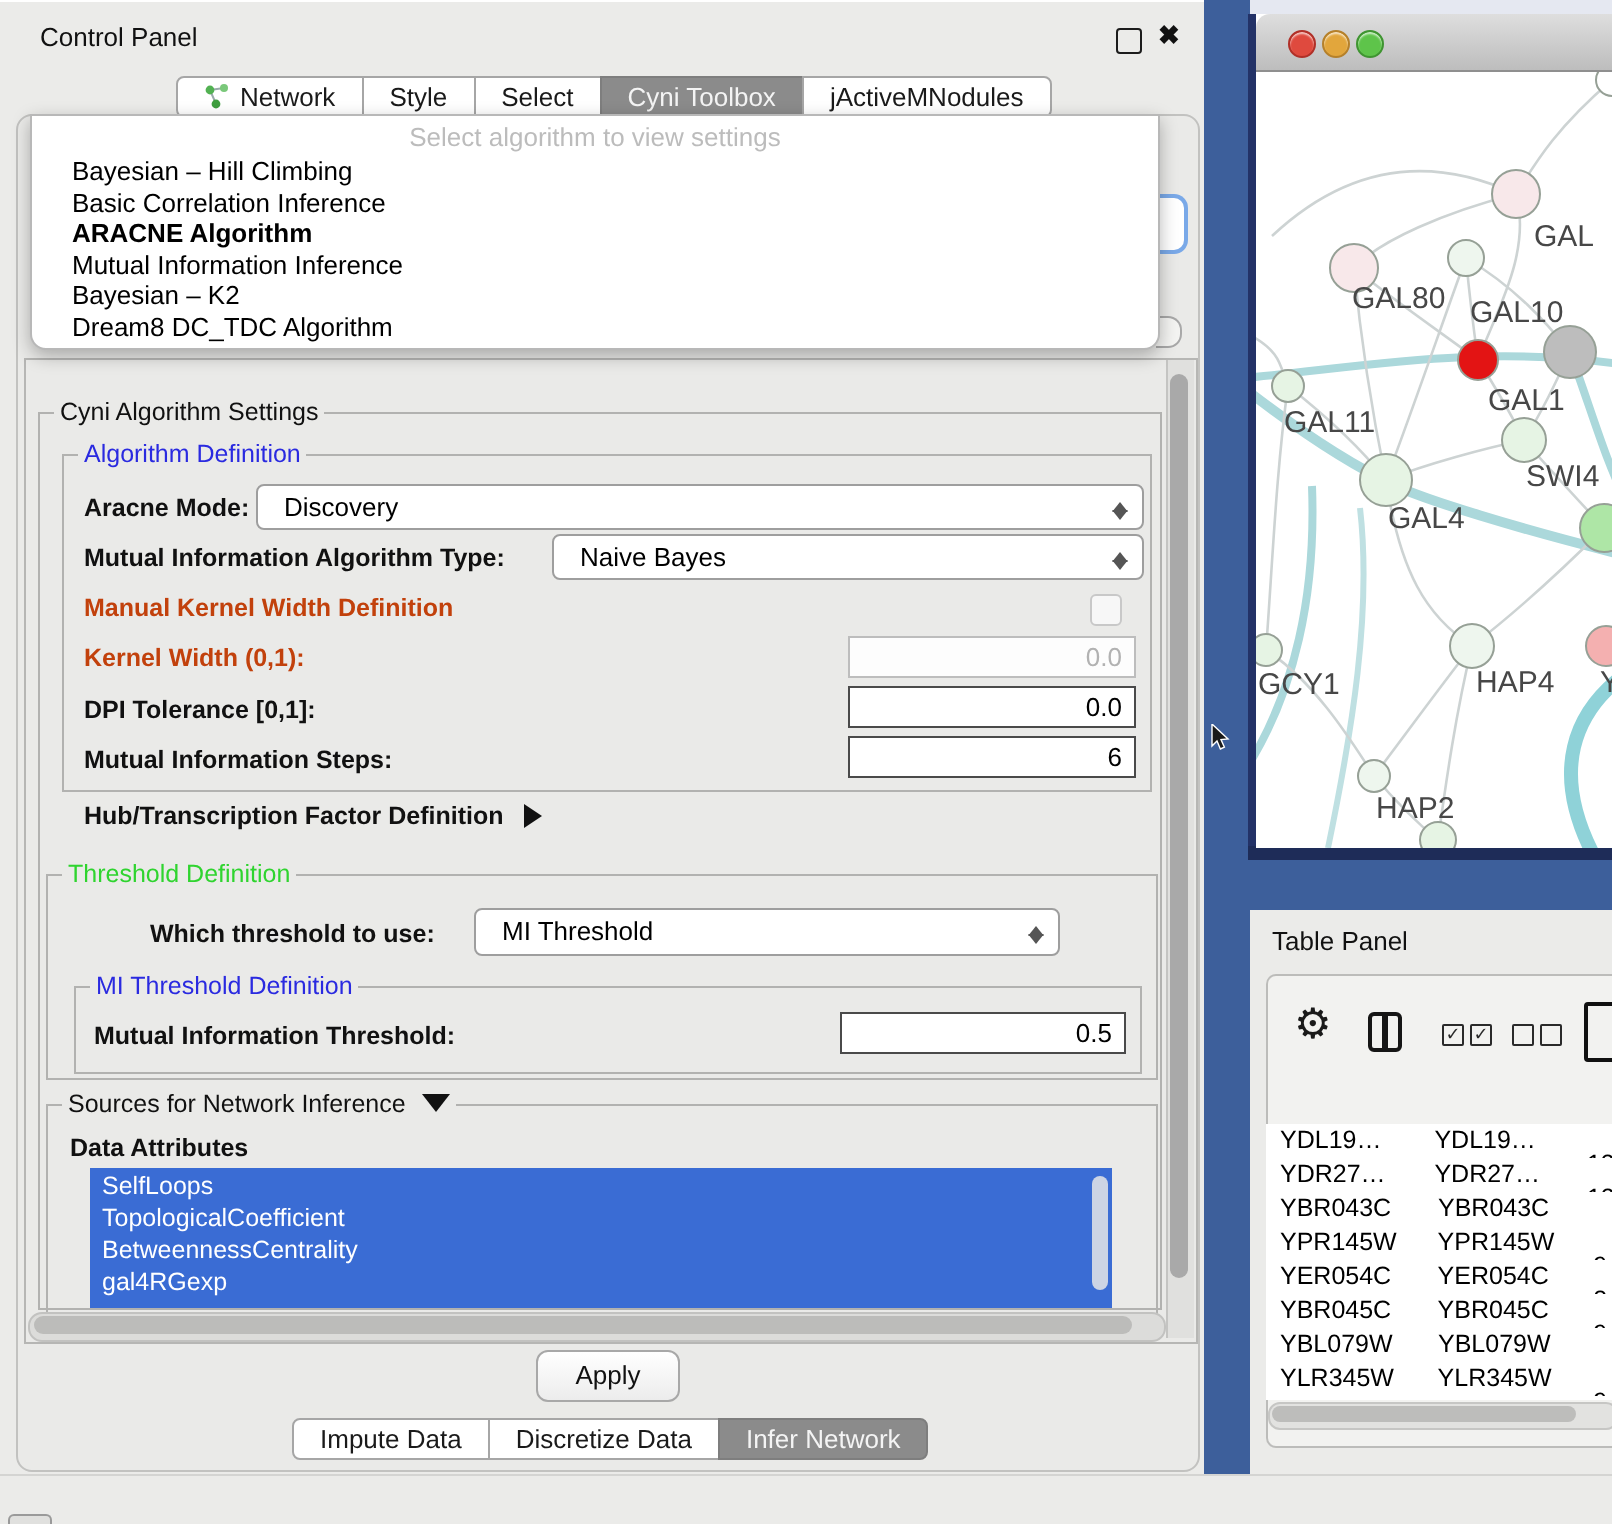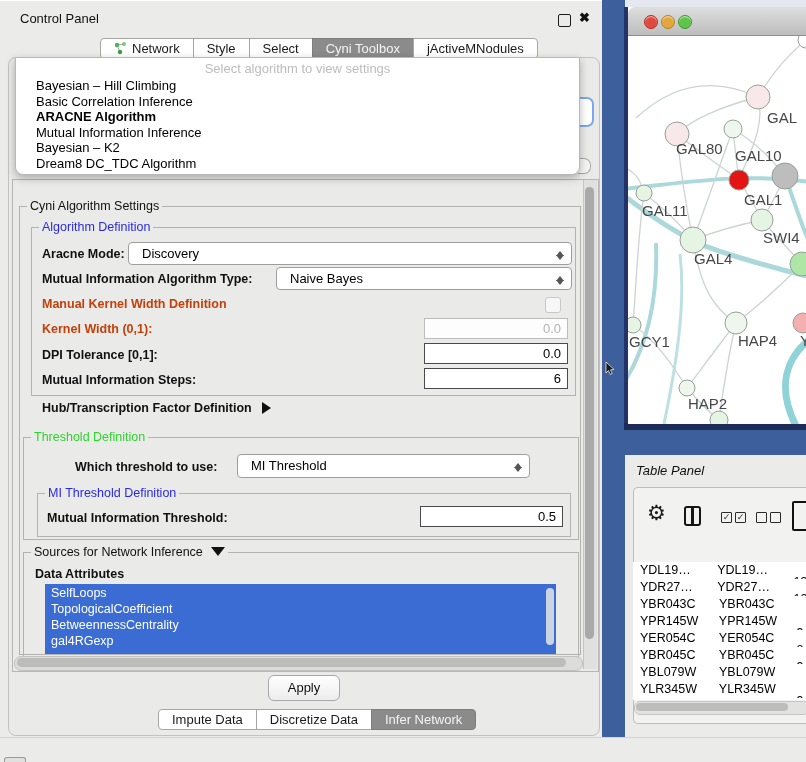--- a/index.html
+++ b/index.html
@@ -17,21 +17,21 @@
   .net-titlebar{left:0;top:0;width:178px;height:28px;border-radius:7px 0 0 0;
      background:linear-gradient(#dedede,#bdbdbd);border-bottom:1px solid #8f8f8f;}
   .light{width:12px;height:12px;border-radius:50%;top:8px;box-shadow:inset 0 1px 1px rgba(255,255,255,.7);}
   .light.red{left:16px;background:#df4a3e;border:1px solid #b03028;}
   .light.yellow{left:33px;background:#e2a63c;border:1px solid #b5802a;}
   .light.green{left:50px;background:#5ec44a;border:1px solid #3f9431;}
   .net-content{left:0;top:29px;width:178px;height:388px;overflow:hidden;background:#fff;}
 
   
   .table-panel{left:625px;top:455px;width:181px;height:282px;background:#ebebe9;}
-  .tp-title{left:11px;top:8px;font-size:13px;color:#111;font-style:italic;}
+  .tp-title{left:11px;top:8px;font-size:13px;color:#111;}
   .tp-card{left:8px;top:32px;width:176px;height:235px;background:#f2f2f0;
            border:1px solid #bcbcba;border-radius:5px 0 0 5px;border-right:none;}
   .gear{left:22px;top:47px;font-size:21px;line-height:21px;color:#1a1a1a;}
   .split-ic{left:59px;top:51px;width:13px;height:16px;border:2.5px solid #161616;border-radius:3px;}
   .split-ic::after{content:"";position:absolute;left:5px;top:0;width:2.5px;height:16px;background:#161616;}
   .cb-ic{width:9px;height:9px;border:1.5px solid #2a2a2a;border-radius:1px;top:57px;
          font-size:9px;line-height:9px;text-align:center;color:#2a2a2a;}
   .doc-ic{left:167px;top:46px;width:18px;height:26px;border:2.5px solid #111;border-radius:2px;background:#f2f2f0;}
   .tp-header{left:8px;top:85px;height:22px;display:flex;font-size:12px;color:#111;}
   .tp-header .th{border:1px solid #98a0a6;border-left:none;line-height:21px;text-align:right;
@@ -48,21 +48,21 @@
 
   
   .control-panel{left:0;top:0;width:602px;height:737px;background:#ebebe9;border-top:1px solid #fff;}
   .cp-title{left:20px;top:10px;font-size:13px;color:#111;}
   .float-btn{left:558px;top:13px;width:11px;height:11px;border:1.5px solid #1c1c1c;border-radius:2px;}
   .close-btn{left:579px;top:9px;font-size:13px;font-weight:bold;color:#111;}
 
   .seg{display:flex;position:absolute;height:21px;}
   .seg .tab{background:#fff;border:1px solid #a6a6a6;margin-left:-1px;font-size:13px;color:#1a1a1a;
             line-height:19px;padding:0 13px;white-space:nowrap;display:flex;align-items:center;gap:5px;}
-  .seg .tab:first-child{border-radius:4px 0 0 4px;margin-left:12px;align-items:center;}
+  .seg .tab:first-child{border-radius:4px 0 0 4px;margin-left:0;align-items:center;}
   .seg .tab:last-child{border-radius:0 4px 4px 0;}
   .seg .tab.sel{background:#8b8b8b;border-color:#7e7e7e;color:#f4f4f4;}
 
   .inner-panel{left:8px;top:56px;width:590px;height:677px;background:#eaeae8;
                border:1px solid #c2c2c0;border-radius:8px;}
   .scrollpane{left:12px;top:178px;width:585px;height:491px;border:1px solid #b6b6b4;background:#eaeae8;}
   .vscroll-track{left:583px;top:179px;width:13px;height:489px;background:#e0e0de;border-left:1px solid #c4c4c2;}
   .vscroll-thumb{left:585px;top:186px;width:9px;height:452px;background:#a9a9a9;border-radius:5px;}
   .hscroll-track{left:14px;top:655px;width:567px;height:13px;background:#dcdcda;border:1px solid #c2c2c0;border-radius:7px;}
   .hscroll-thumb{left:17px;top:657px;width:549px;height:9px;background:#bcbcba;border-radius:5px;}

